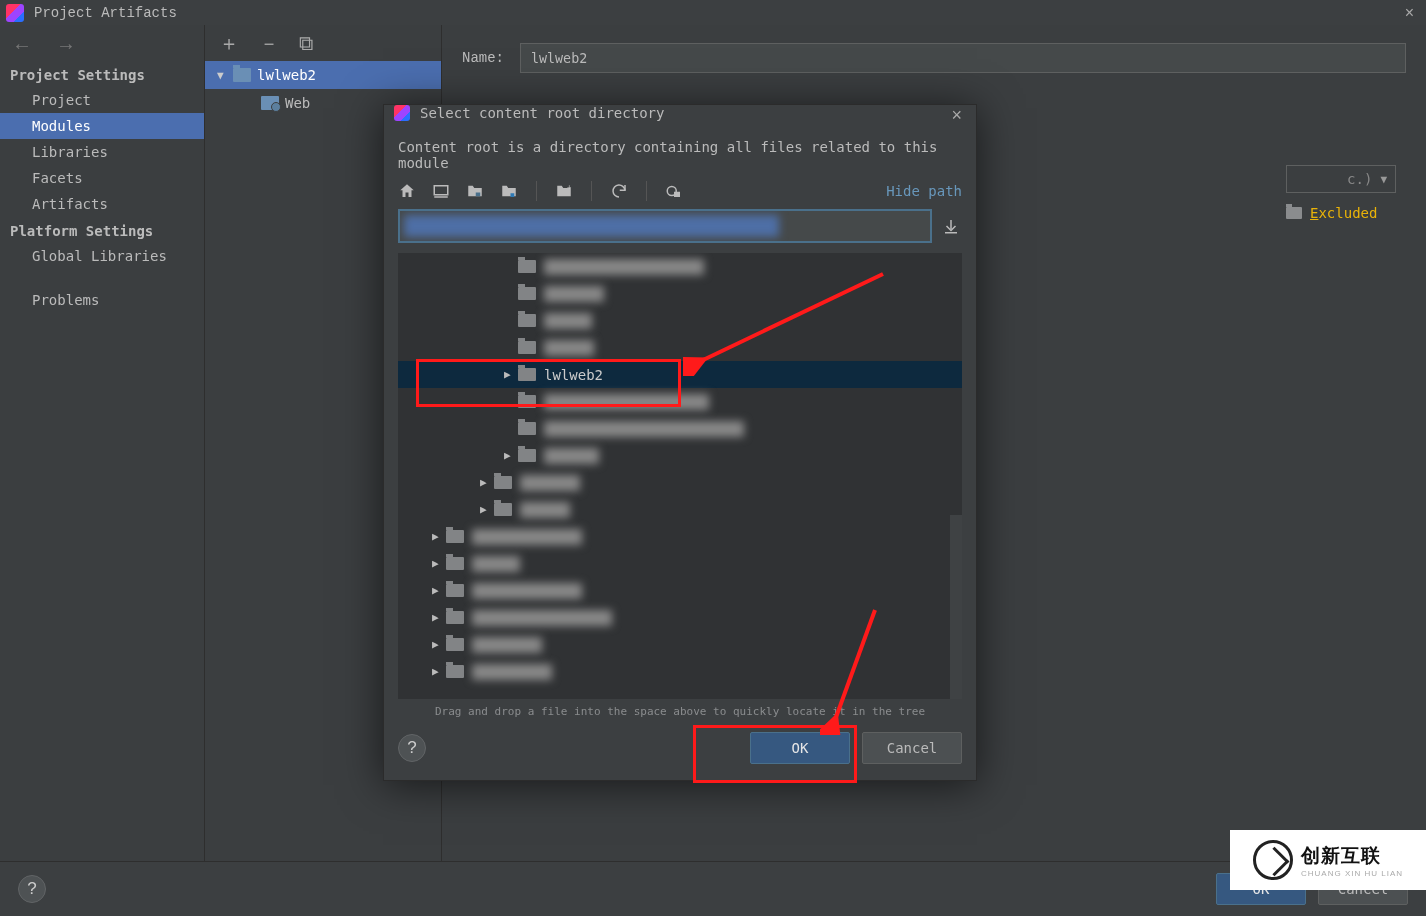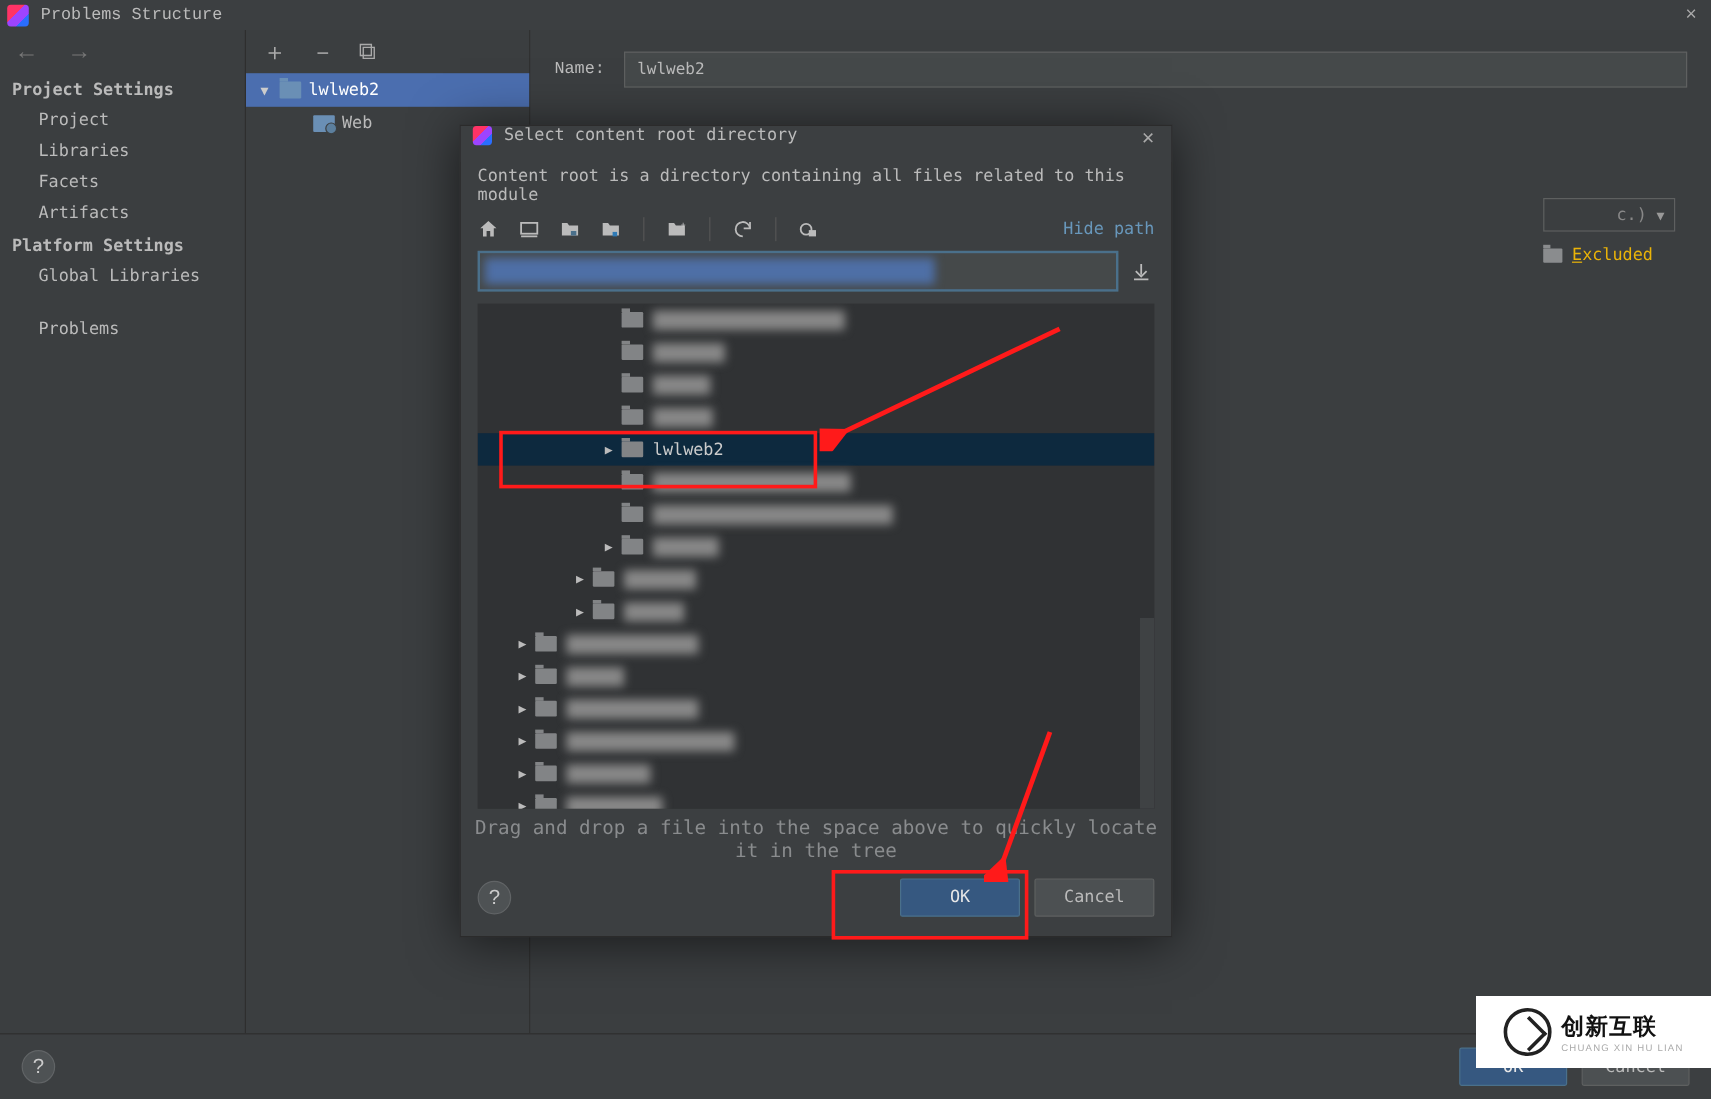--- a/index.html
+++ b/index.html
@@ -79,51 +79,52 @@
   .path-input .blurred{position:absolute;left:4px;top:4px;height:22px;width:375px;background:#4e6fa6;filter:blur(4px);}
   .dl-btn{width:22px;color:#bbb;display:flex;align-items:center;justify-content:center;cursor:pointer;}
   .tree-wrap{flex:1;margin:0 14px;background:var(--bg-darker);position:relative;overflow:hidden;border:0;}
   .tree-scroll{position:absolute;right:0;top:262px;width:12px;bottom:0;background:#3f4244;}
   .tree-row{height:27px;display:flex;align-items:center;color:#ccc;font-family:Consolas,monospace;position:relative;}
   .tree-row.sel-row{background:var(--sel-dark);}
   .tr-arrow{width:14px;color:#bbb;font-size:11px;}
   .tr-folder{width:18px;height:13px;background:#828486;border-radius:1px;position:relative;margin-right:8px;}
   .tr-folder::before{content:"";position:absolute;left:0;top:-3px;width:7px;height:3px;background:#828486;}
   .blur-label{height:16px;background:#888;filter:blur(4px);border-radius:1px;}
-  .drag-hint{font-family:Consolas,monospace;color:#8a8c8e;font-size:16px;text-align:center;padding:6px 0 0 0;}
+  .drag-hint{font-family:Consolas,monospace;color:#8a8c8e;font-size:11px;text-align:center;padding:6px 0 0 0;}
   .modal-bottom{display:flex;align-items:center;padding:14px 14px 16px 14px;}
   
   .ann-box{position:absolute;border:3px solid var(--red);pointer-events:none;}
   .arrow-svg{position:absolute;pointer-events:none;}
   
   .watermark{position:absolute;right:0;bottom:26px;width:196px;height:60px;background:#fff;display:flex;align-items:center;justify-content:center;gap:8px;}
   .wm-logo{width:40px;height:40px;border:3px solid #222;border-radius:50%;position:relative;}
   .wm-logo::before{content:"";position:absolute;left:8px;top:8px;width:18px;height:18px;border-right:3px solid #222;border-bottom:3px solid #222;transform:rotate(-45deg);}
   .wm-text{color:#111;}
   .wm-text .big{font-size:19px;font-weight:bold;letter-spacing:1px;}
   .wm-text .small{font-size:8px;color:#aaa;letter-spacing:1px;}
 </style>
 </head>
 <body>
 
 <div class="titlebar">
   <span class="logo"></span>
-  <span class="mono">Problems Structure</span>
+  <span class="mono">Project Artifacts</span>
   <span class="close-main">×</span>
 </div>
 
 <div class="body-area">
 
   <div class="settings-sidebar">
     <div class="nav-arrows">
       <span class="nav-arrow">←</span>
       <span class="nav-arrow">→</span>
     </div>
     <div class="sb-section">Project Settings</div>
     <div class="sb-item">Project</div>
+    <div class="sb-item active">Modules</div>
     <div class="sb-item">Libraries</div>
     <div class="sb-item">Facets</div>
     <div class="sb-item">Artifacts</div>
     <div class="sb-section">Platform Settings</div>
     <div class="sb-item">Global Libraries</div>
     <div style="height:18px"></div>
     <div class="sb-item">Problems</div>
   </div>
 
   <div class="module-col">

